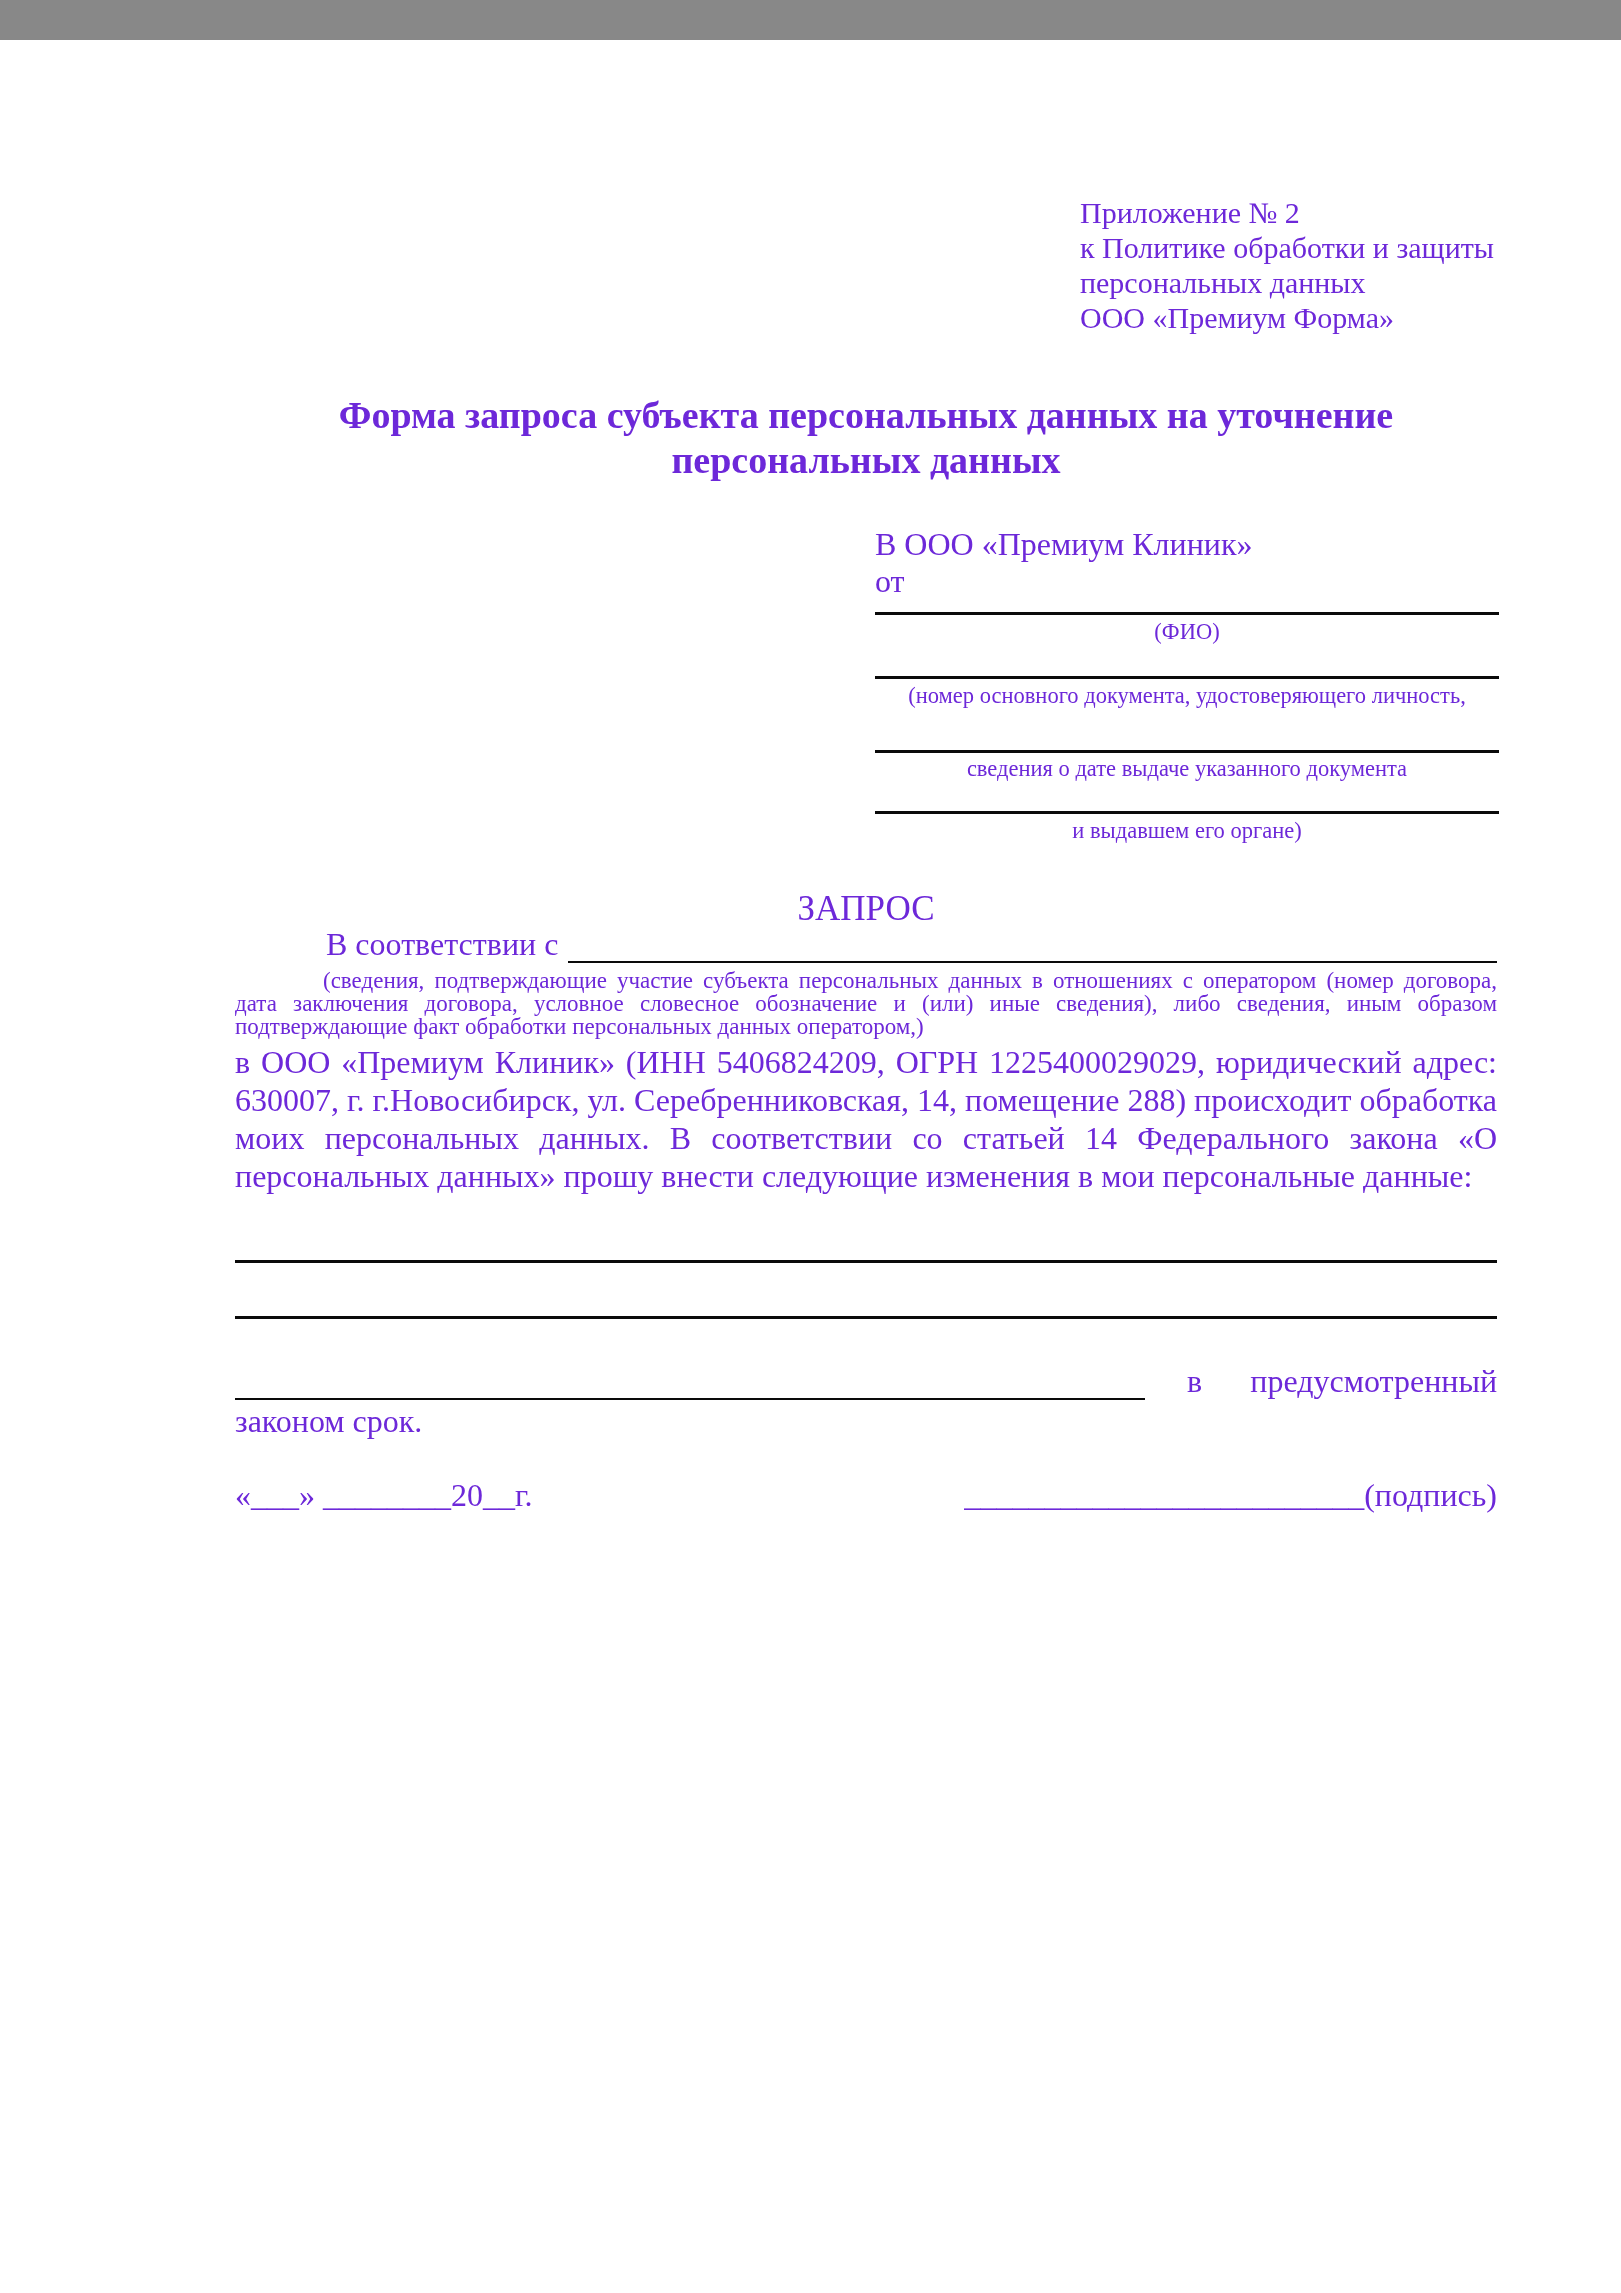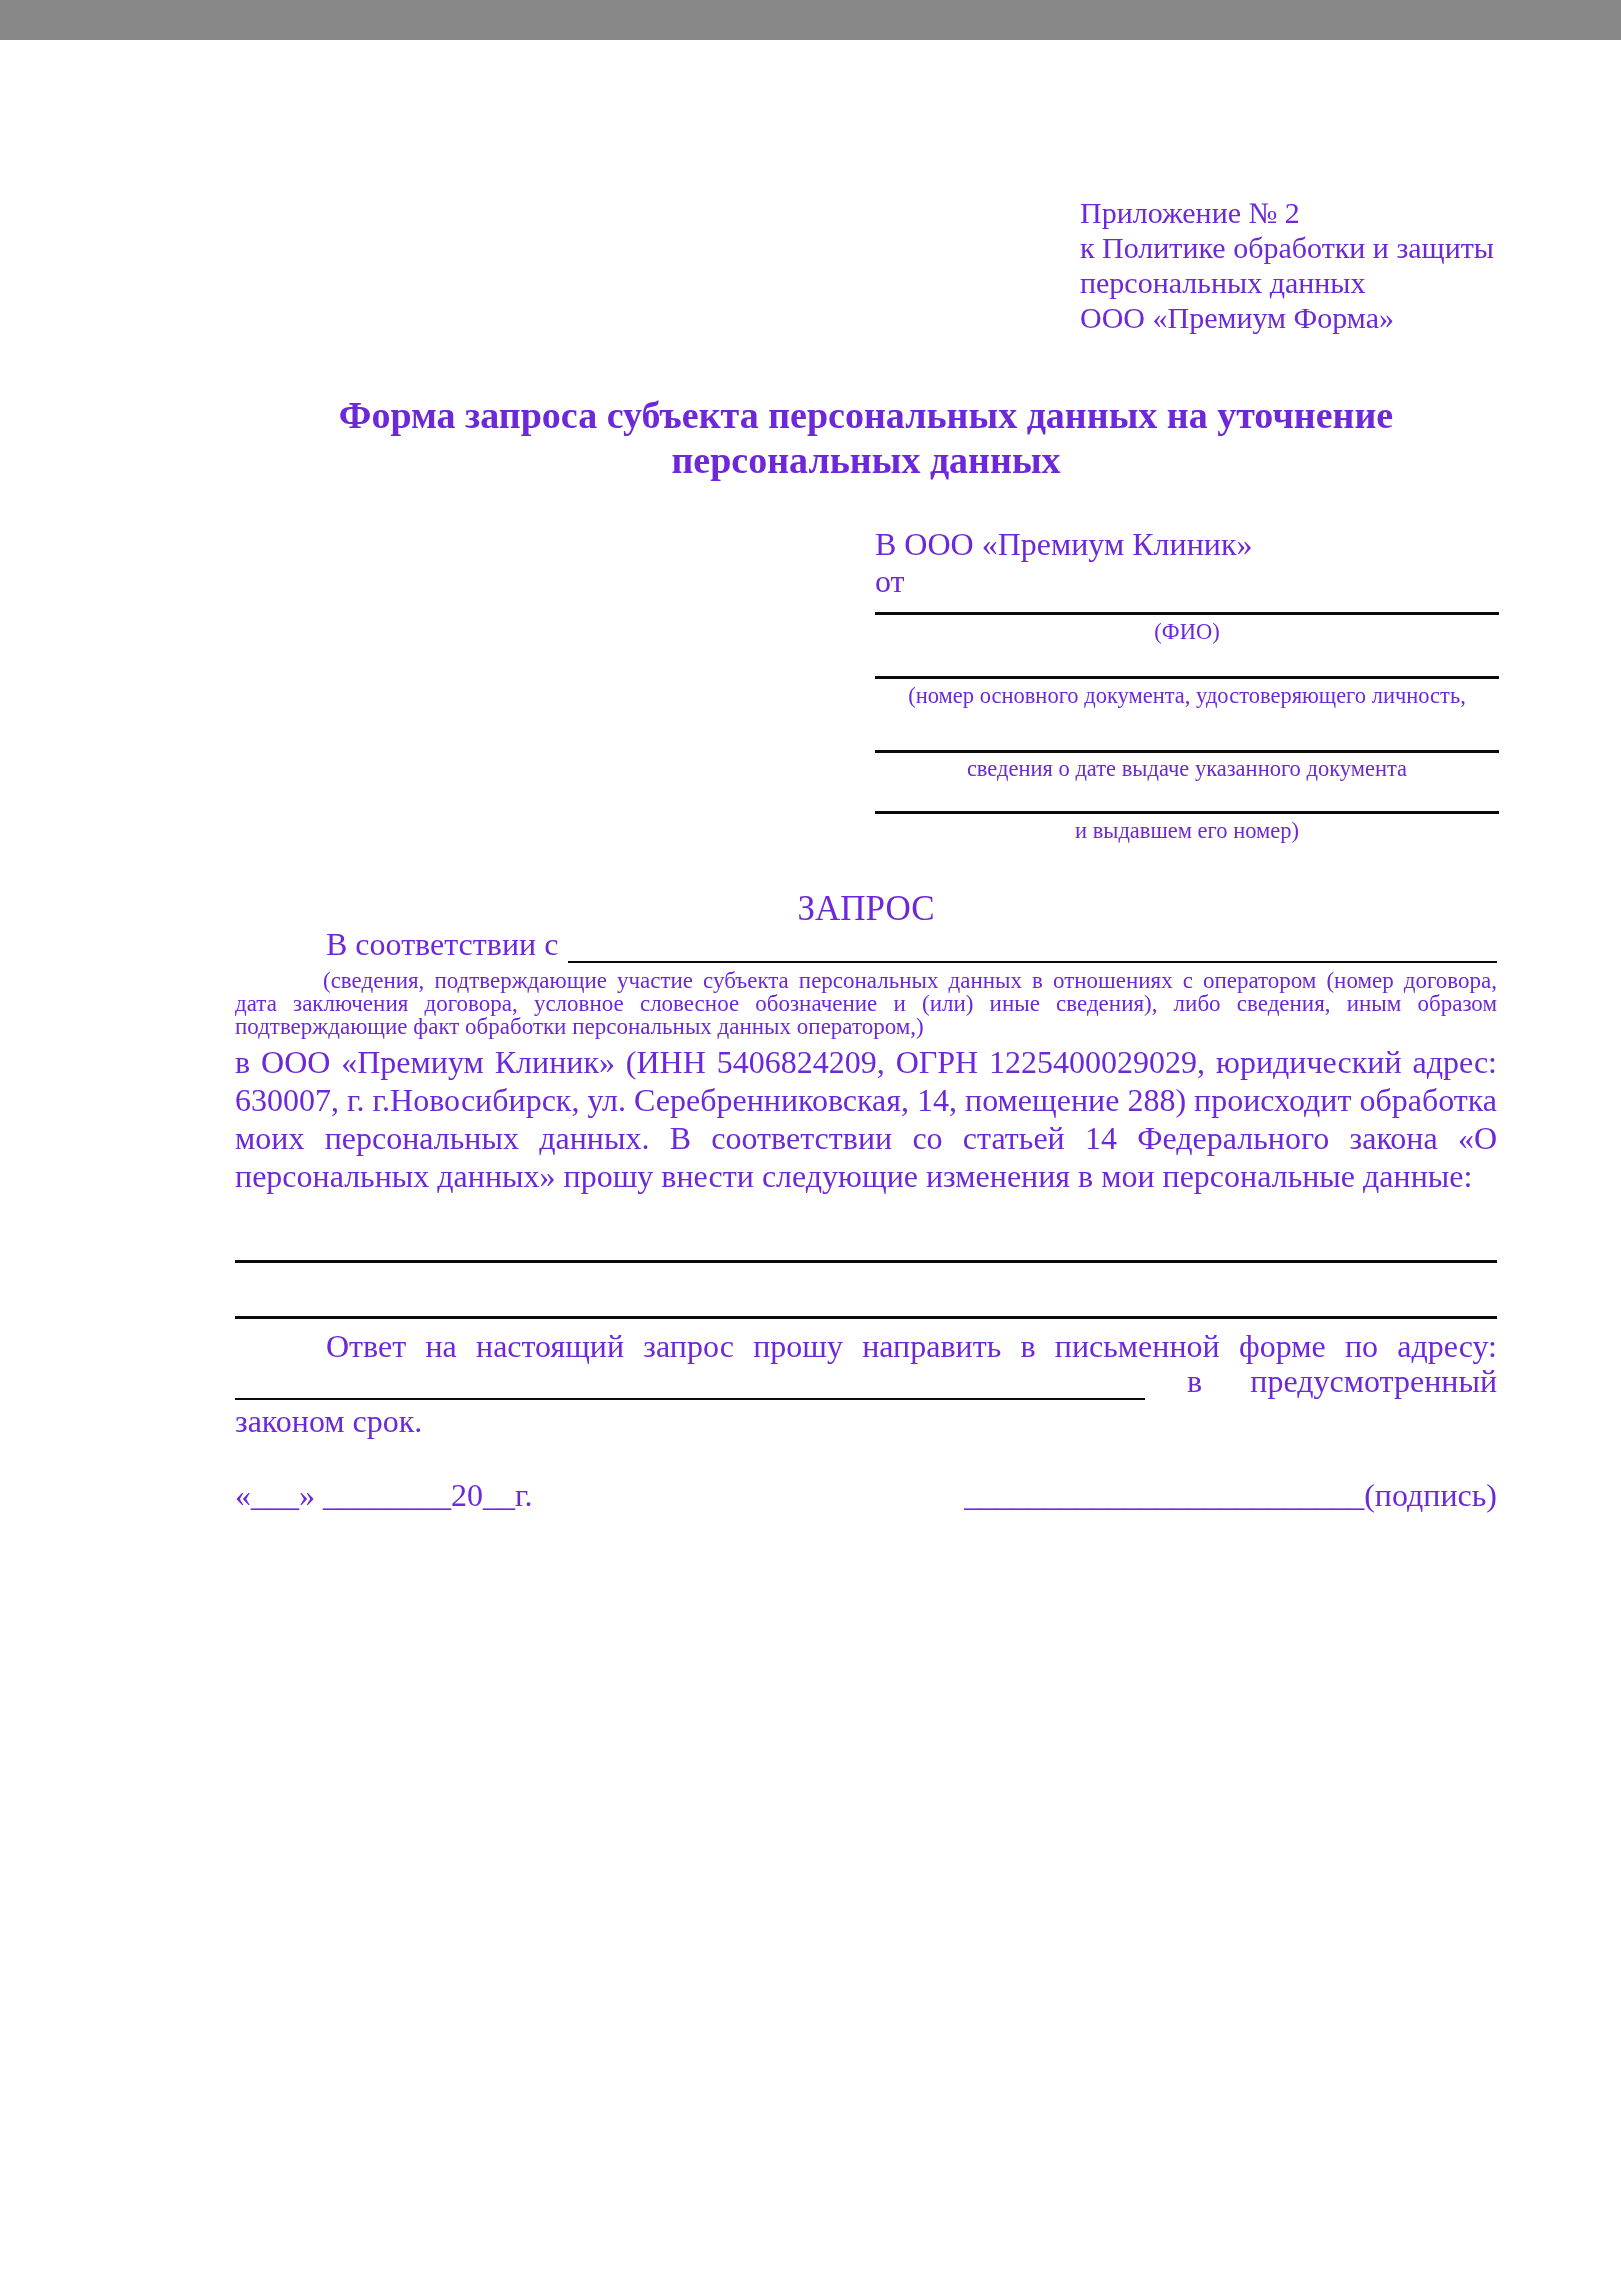--- a/index.html
+++ b/index.html
@@ -50,37 +50,36 @@
   <div class="rule" style="left:875px;top:572px;width:624px;"></div>
   <div class="abs addr-caption" style="top:579px;">(ФИО)</div>
 
   <div class="rule" style="left:875px;top:636px;width:624px;"></div>
   <div class="abs addr-caption" style="top:643px;">(номер основного документа, удостоверяющего личность,</div>
 
   <div class="rule" style="left:875px;top:710px;width:624px;"></div>
   <div class="abs addr-caption" style="top:716px;">сведения о дате выдаче указанного документа</div>
 
   <div class="rule" style="left:875px;top:771px;width:624px;"></div>
-  <div class="abs addr-caption" style="top:778px;">и выдавшем его номер)</div>
+  <div class="abs addr-caption" style="top:778px;">и выдавшем его органе)</div>
 
   <div class="abs center" style="left:235px;top:849px;width:1262px;font-size:35px;line-height:39px;">ЗАПРОС</div>
 
   <div class="abs small-font just" style="left:235px;top:929px;width:1262px;text-indent:88px;">(сведения, подтверждающие участие субъекта персональных данных в отношениях с оператором (номер договора, дата заключения договора, условное словесное обозначение и (или) иные сведения), либо сведения, иным образом подтверждающие факт обработки персональных данных оператором,)</div>
 
   <div class="abs flexrow" style="left:235px;top:887px;width:1262px;height:36px;">
     <span class="body-font nowrap" style="margin-left:91px;padding-right:9.8px;">В соответствии с</span>
     <span class="fill-underline"></span>
   </div>
 
   <div class="abs body-font just" style="left:235px;top:1003px;width:1262px;">в ООО «Премиум Клиник» (ИНН 5406824209, ОГРН 1225400029029, юридический адрес: 630007, г. г.Новосибирск, ул. Серебренниковская, 14, помещение 288) происходит обработка моих персональных данных. В соответствии со статьей 14 Федерального закона «О персональных данных» прошу внести следующие изменения в мои персональные данные:</div>
 
   <div class="rule" style="left:235px;top:1220px;width:1262px;"></div>
   <div class="rule" style="left:235px;top:1276px;width:1262px;"></div>
 
-  <div class="abs body-font just-last" style="left:235px;top:1287px;width:1262px;text-indent:91px;">Ответ на настоящий запрос прошу направить в письменной форме по адресу:</div>
 
   <div class="abs flexrow" style="left:235px;top:1323px;width:1262px;height:37px;">
     <span class="fill-underline" style="flex:0 0 910px;"></span>
     <span class="body-font just-last" style="margin-left:auto;width:310px;">в предусмотренный</span>
   </div>
 
   <div class="abs body-font" style="left:235px;top:1362px;">законом срок.</div>
 
   <div class="abs body-font" style="left:235px;top:1436px;width:1262px;display:flex;justify-content:space-between;">
     <span class="nowrap">«___» ________20__г.</span>

